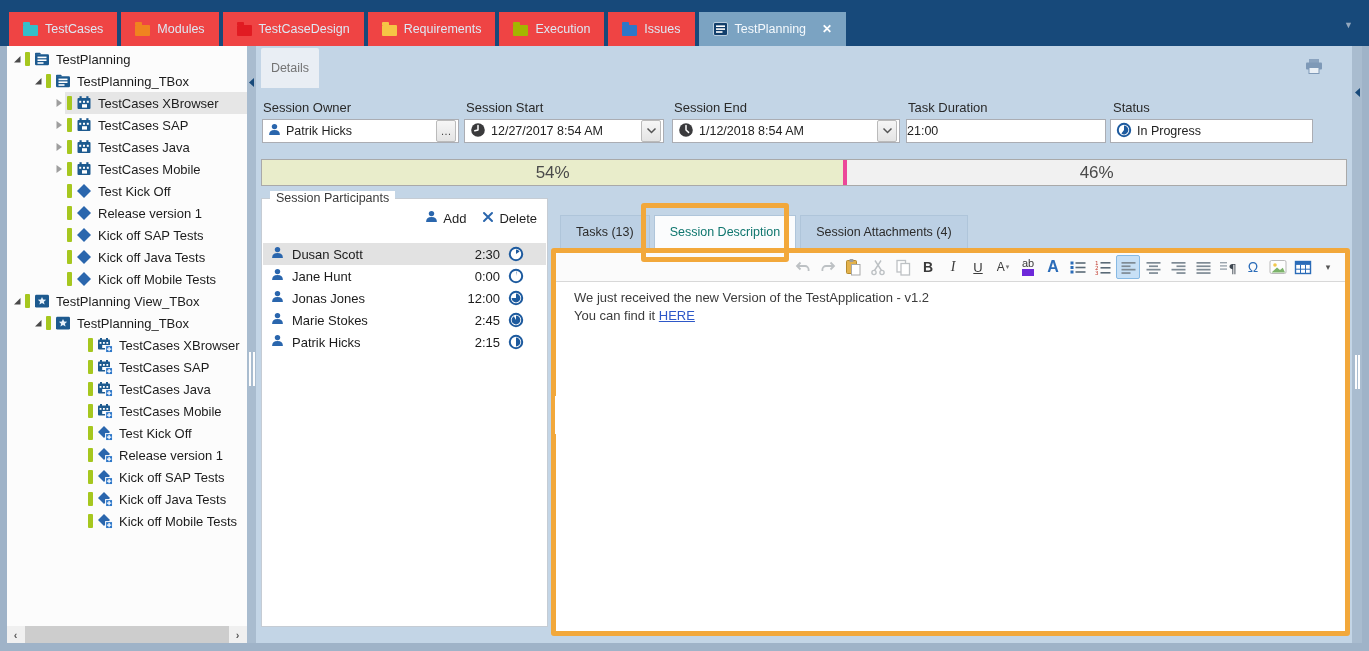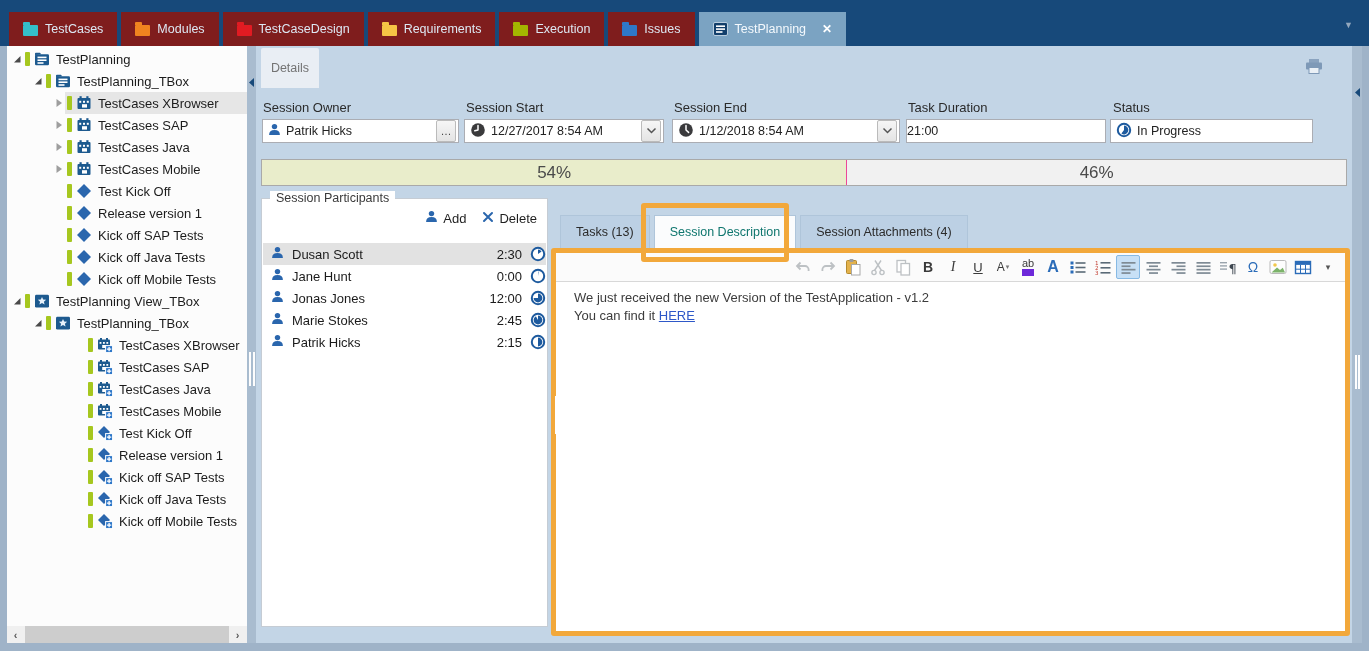--- a/index.html
+++ b/index.html
@@ -3,21 +3,21 @@
 <meta charset="utf-8">
 <style>
   html,body{margin:0;padding:0;background:#fff;}
   .app{position:relative;width:1369px;height:651px;background:#9FB3C8;
        font-family:"Liberation Sans",sans-serif;overflow:hidden;
        -webkit-font-smoothing:antialiased;}
   
   .tabstrip{position:absolute;left:0;top:0;width:100%;height:46px;background:#17497A;
             display:flex;align-items:flex-end;padding-left:9px;box-sizing:border-box;}
   .ttab{height:34px;display:flex;align-items:center;gap:7px;padding:0 14px;margin-right:4px;
-        background:#7f1d1d;color:#DDE8F3;font-size:12.5px;cursor:default;white-space:nowrap;}
+        background:#ef4444;color:#DDE8F3;font-size:12.5px;cursor:default;white-space:nowrap;}
   .ttab.active{background:#7BA3C2;color:#F4F9FD;}
   .ttab .close{margin-left:9px;font-size:12px;font-weight:bold;color:#FFFFFF;cursor:pointer;}
   .folder{position:relative;width:15px;height:11px;border-radius:1px;margin-top:2px;}
   .folder:before{content:"";position:absolute;left:0;top:-3px;width:7px;height:3px;
                  border-radius:1px 1px 0 0;background:inherit;}
   .strip-drop{position:absolute;right:16px;top:20px;color:#93A8BE;font-size:9px;}
   
   .tree{position:absolute;left:7px;top:46px;width:240px;height:597px;background:#FCFCFC;}
   .tree-rows{position:absolute;left:0;top:2px;right:0;bottom:17px;overflow:hidden;}
   .trow{display:flex;align-items:center;height:22px;font-size:13px;color:#1C1C1C;cursor:default;}
@@ -46,31 +46,31 @@
           font-size:12.5px;color:#222;}
   .ffield .fval{flex:1;margin-left:5px;white-space:nowrap;overflow:hidden;}
   .ffield .fbtn{width:18px;height:20px;display:flex;align-items:center;justify-content:center;
           background:linear-gradient(#F6F6F6,#E4E4E4);border:1px solid #BBB;border-radius:2px;
           font-size:11px;color:#444;cursor:pointer;flex:0 0 18px;}
   .fcenter{padding:0;}
   
   .progressbar{position:absolute;left:5px;top:113px;width:1086px;height:27px;box-sizing:border-box;
                border:1px solid #A9A9A9;display:flex;background:#F1F1F1;}
   .pseg{display:flex;align-items:center;justify-content:center;font-size:17px;color:#4A4A4A;height:100%;box-sizing:border-box;}
-  .pleft{background:#E9EDCB;border-right:1px solid #ec4899;}
+  .pleft{background:#E9EDCB;border-right:4px solid #ec4899;}
   .pright{flex:1;background:#F1F1F1;}
   
   .participants{position:absolute;left:5px;top:152px;width:287px;height:429px;background:#FFF;
                 border:1px solid #C5CCD4;box-sizing:border-box;}
   .plegend{position:absolute;top:-8px;left:8px;background:#FFF;padding:0 6px;font-size:12.5px;color:#3A3A3A;}
   .pactions{position:absolute;top:11px;right:10px;display:flex;gap:16px;align-items:center;
             font-size:13px;color:#1F1F1F;border-bottom:none;}
   .paction{display:flex;align-items:center;gap:5px;cursor:pointer;}
   .prows{position:absolute;left:1px;right:1px;top:44px;}
-  .prow{display:flex;align-items:center;height:22px;padding:0 0 0 8px;font-size:13px;color:#1B1B1B;}
+  .prow{display:flex;align-items:center;height:22px;padding:0 22px 0 8px;font-size:13px;color:#1B1B1B;}
   .prow.sel{background:#E2E2E2;}
   .prow .pname{flex:1;margin-left:8px;}
   .prow .ptime{margin-right:8px;}
   
   .ctabs{position:absolute;left:304px;top:169px;display:flex;align-items:center;height:33px;}
   .ctab{height:33px;display:flex;align-items:center;padding:0 15px;background:#BCD0E4;
         border:1px solid #AFC5DA;border-bottom:none;font-size:12.5px;color:#2B2B2B;
         margin-right:4px;cursor:pointer;white-space:nowrap;}
   .ctab.active{background:#FBFCFD;color:#0f766e;z-index:3;}
   

